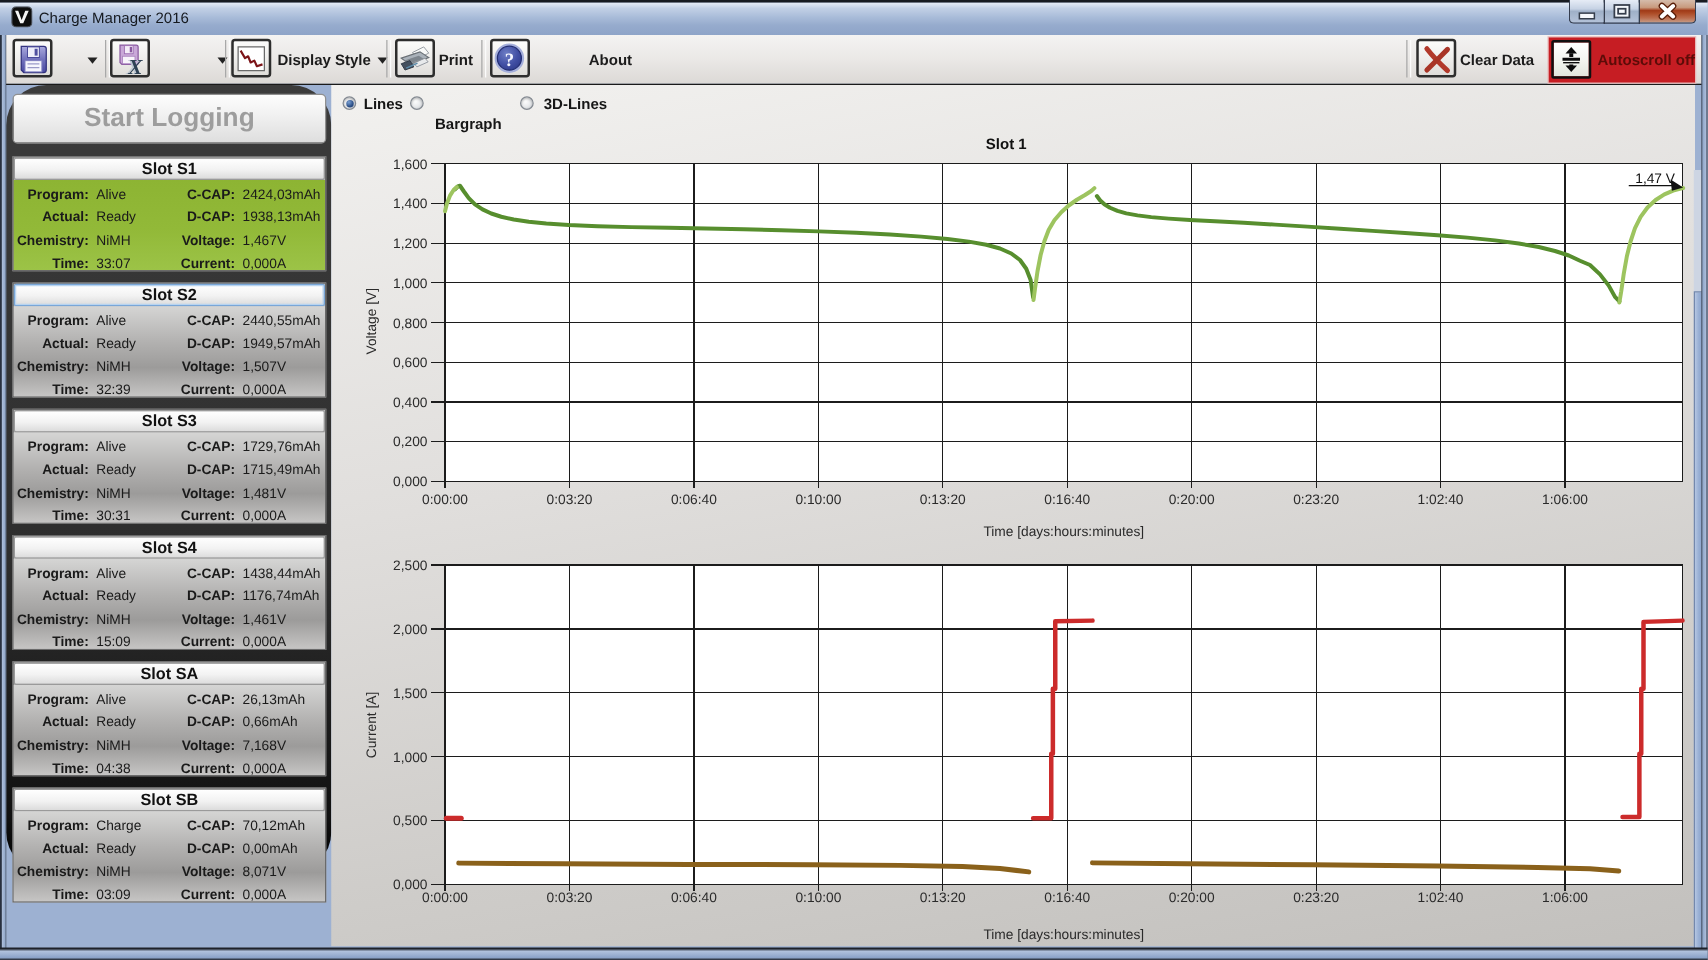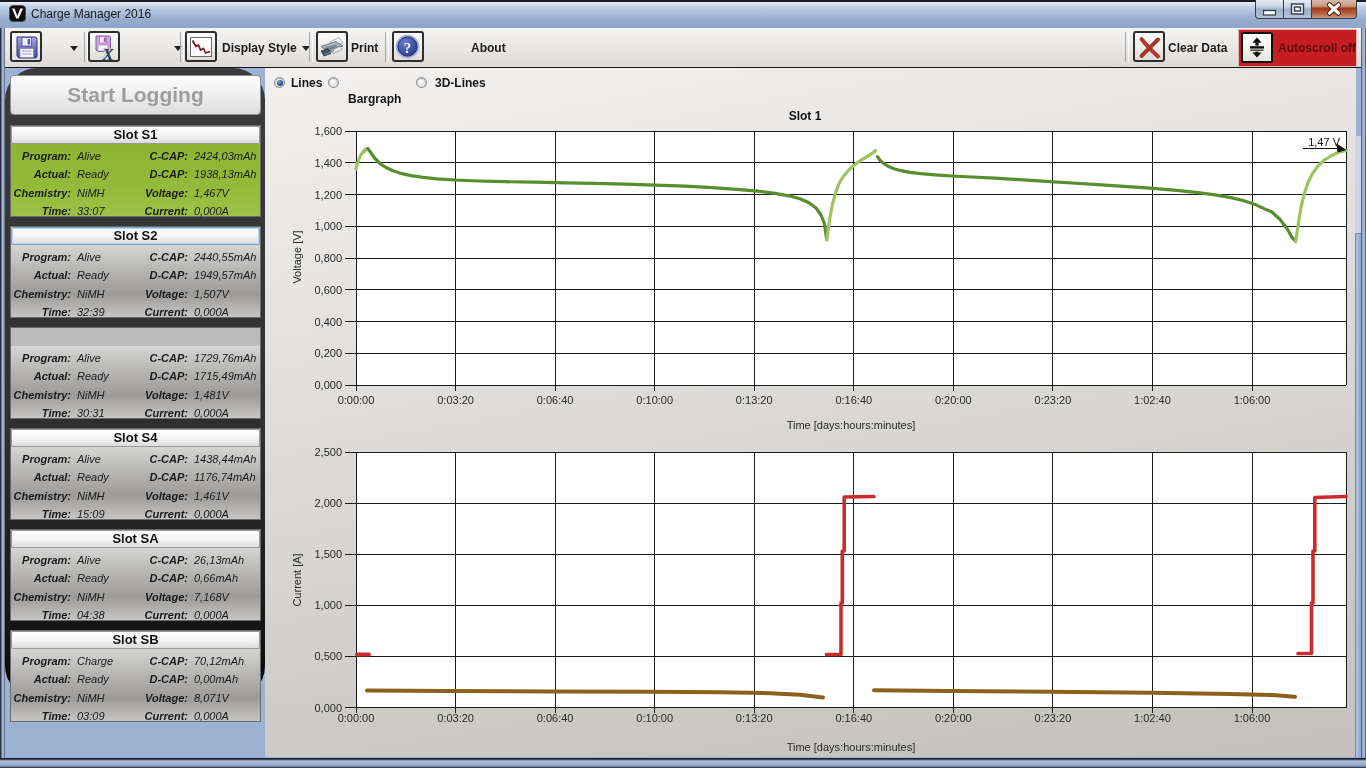--- a/index.html
+++ b/index.html
@@ -37,21 +37,21 @@
 #startlog{position:absolute;left:5px;top:7px;width:251px;height:40px;box-sizing:border-box;
  border:1px solid #909090;border-radius:4px;
  background:linear-gradient(180deg,#fdfdfd 0%,#f0f0f0 45%,#dedede 100%);
  color:#9d9d9d;font-size:21px;font-weight:bold;text-align:center;line-height:38px;}
 .slot{position:absolute;left:5px;width:251px;height:92px;box-sizing:border-box;border:1px solid #6a6a6a;background:#bbb;}
 .shd{position:absolute;left:0px;top:0px;right:0px;height:18px;box-sizing:border-box;
  border:1px solid #9a9a9a;border-radius:2px;
  background:linear-gradient(180deg,#ffffff 0%,#f2f2f2 55%,#dcdcdc 100%);
  font-size:13px;font-weight:bold;color:#111;text-align:center;line-height:16px;}
 .sbd{position:absolute;left:0;top:18px;right:0;bottom:0;
- background:linear-gradient(180deg,#d5d5d4 0%,#b2b1b0 40%,#9c9b9a 68%,#c6c5c4 100%);font-style:italic;}
+ background:linear-gradient(180deg,#d5d5d4 0%,#b2b1b0 40%,#9c9b9a 68%,#c6c5c4 100%);}
 .sbd.green{background:linear-gradient(180deg,#8db433 0%,#92b938 55%,#9cc347 100%);}
 .srow{position:absolute;height:18px;font-size:11px;line-height:18px;color:#1a1a1a;white-space:nowrap;}
 .l1{position:absolute;left:0;width:60px;text-align:right;font-weight:bold;}
 .v1{position:absolute;left:66px;}
 .l2{position:absolute;left:80px;width:97px;text-align:right;font-weight:bold;}
 .v2{position:absolute;left:183px;}
 
 #sbtrack{position:absolute;left:1355px;top:68px;width:8px;height:690px;background:#cdd5e3;}
 #sbthumb{position:absolute;left:1355px;top:165px;width:8px;height:588px;
  background:linear-gradient(90deg,#b5c6e2 0%,#98afd4 50%,#8aa2cb 100%);border:1px solid #7388ad;box-sizing:border-box;}
@@ -234,20 +234,21 @@
             </div>
             <div class="srow" style="left:0;right:0;top:58px;">
               <span class="l1">Time:</span>
               <span class="v1">32:39</span>
               <span class="l2">Current:</span>
               <span class="v2">0,000A</span>
             </div>
           </div>
         </div>
   <div class="slot" style="top:259px;">
+          <div class="shd" style="">Slot S3</div>
           <div class="sbd">
             <div class="srow" style="left:0;right:0;top:3px;">
               <span class="l1">Program:</span>
               <span class="v1">Alive</span>
               <span class="l2">C-CAP:</span>
               <span class="v2">1729,76mAh</span>
             </div>
             <div class="srow" style="left:0;right:0;top:21px;">
               <span class="l1">Actual:</span>
               <span class="v1">Ready</span>

